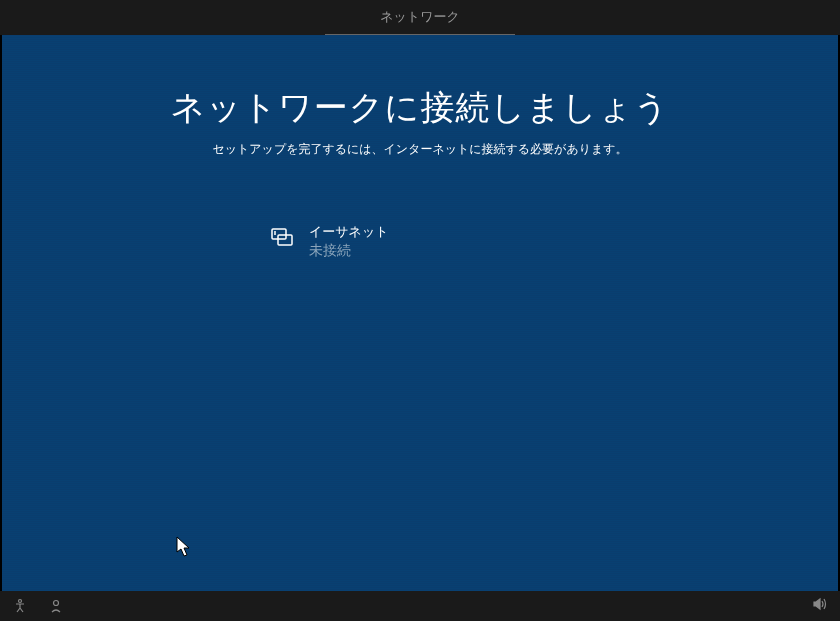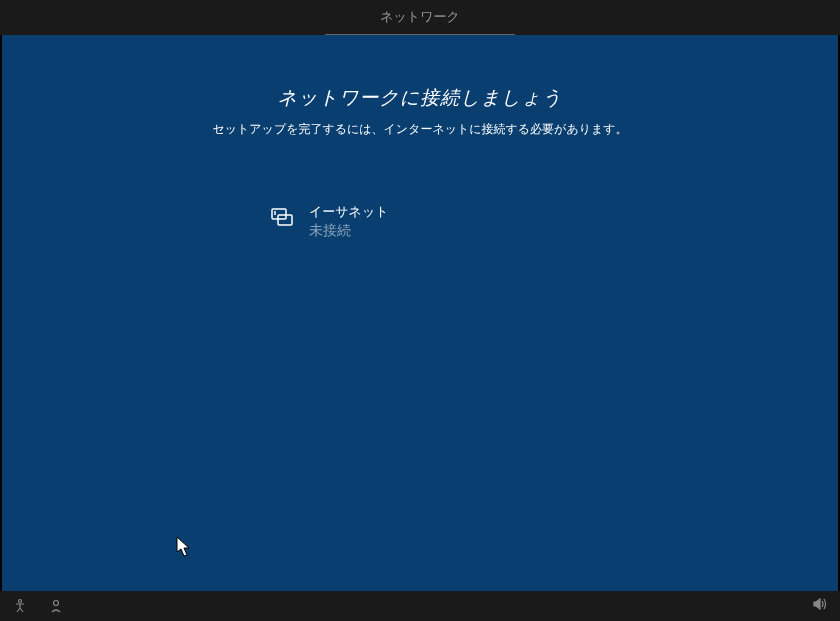--- a/index.html
+++ b/index.html
@@ -47,25 +47,24 @@
         #084072 2px
       );
       padding-top: 50px;
       display: flex;
       flex-direction: column;
       align-items: center;
     }
     
     .title {
       color: #fff;
-      font-size: 19px;
+      font-size: 34px;
       font-weight: 300;
       letter-spacing: 1px;
       margin-bottom: 10px;
-      font-style: italic;
     }
     
     .subtitle {
       color: #fff;
       font-size: 12px;
       margin-bottom: 60px;
     }
     
     .network-list {
       width: 300px;

